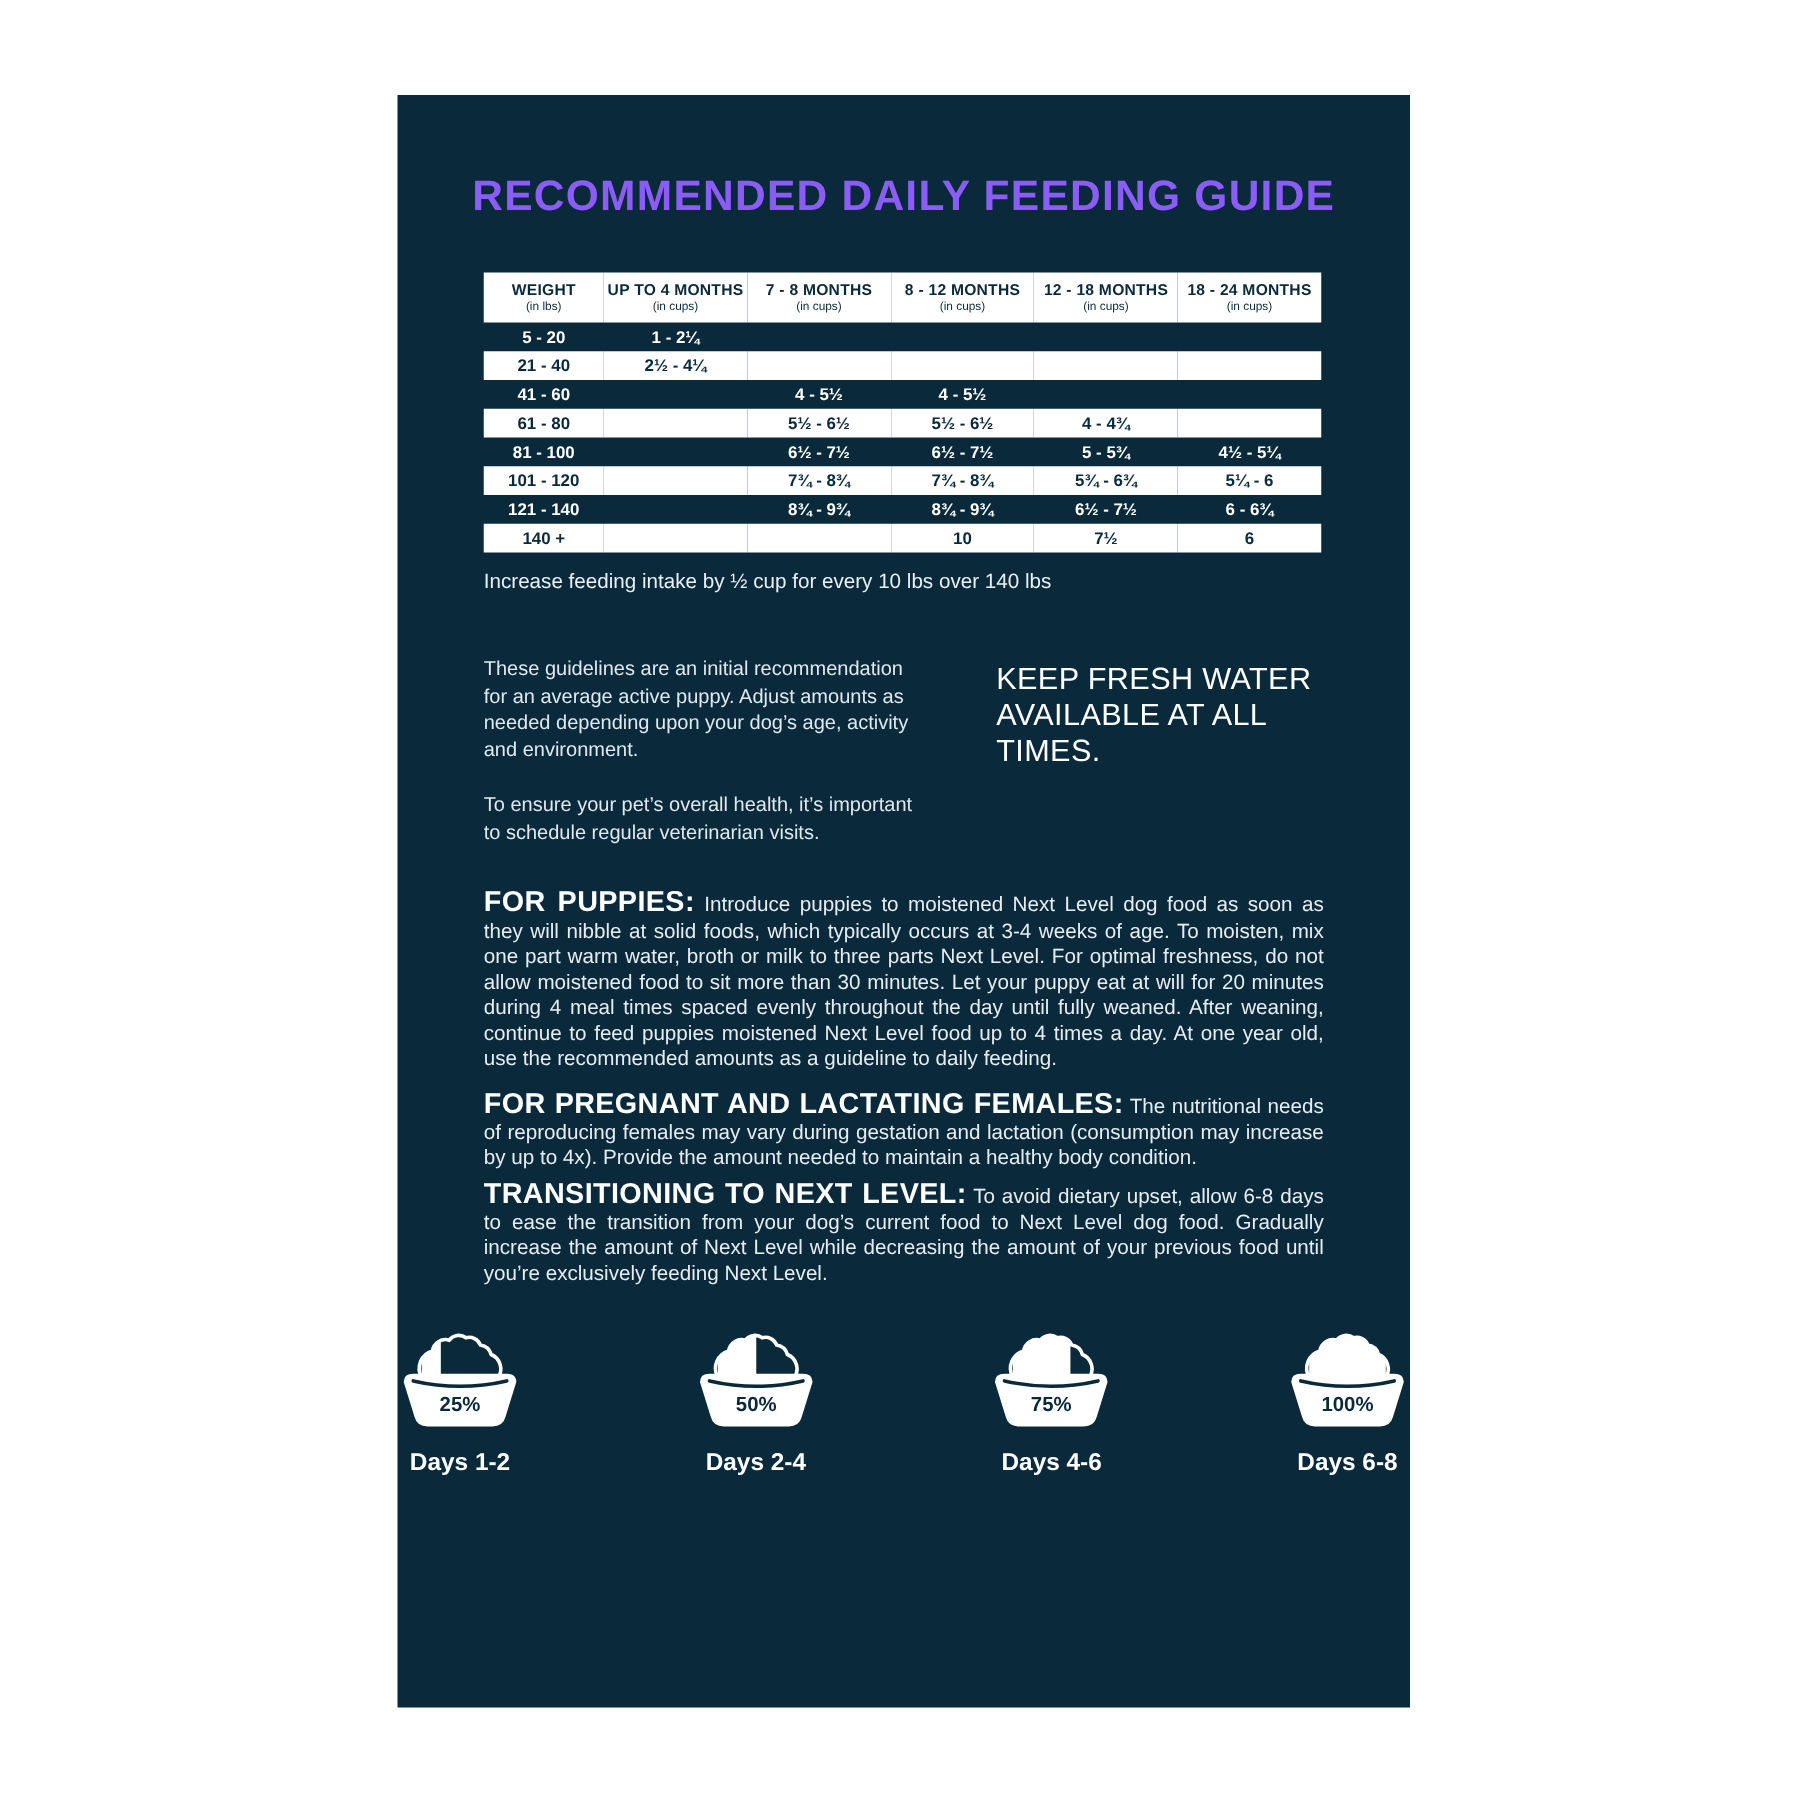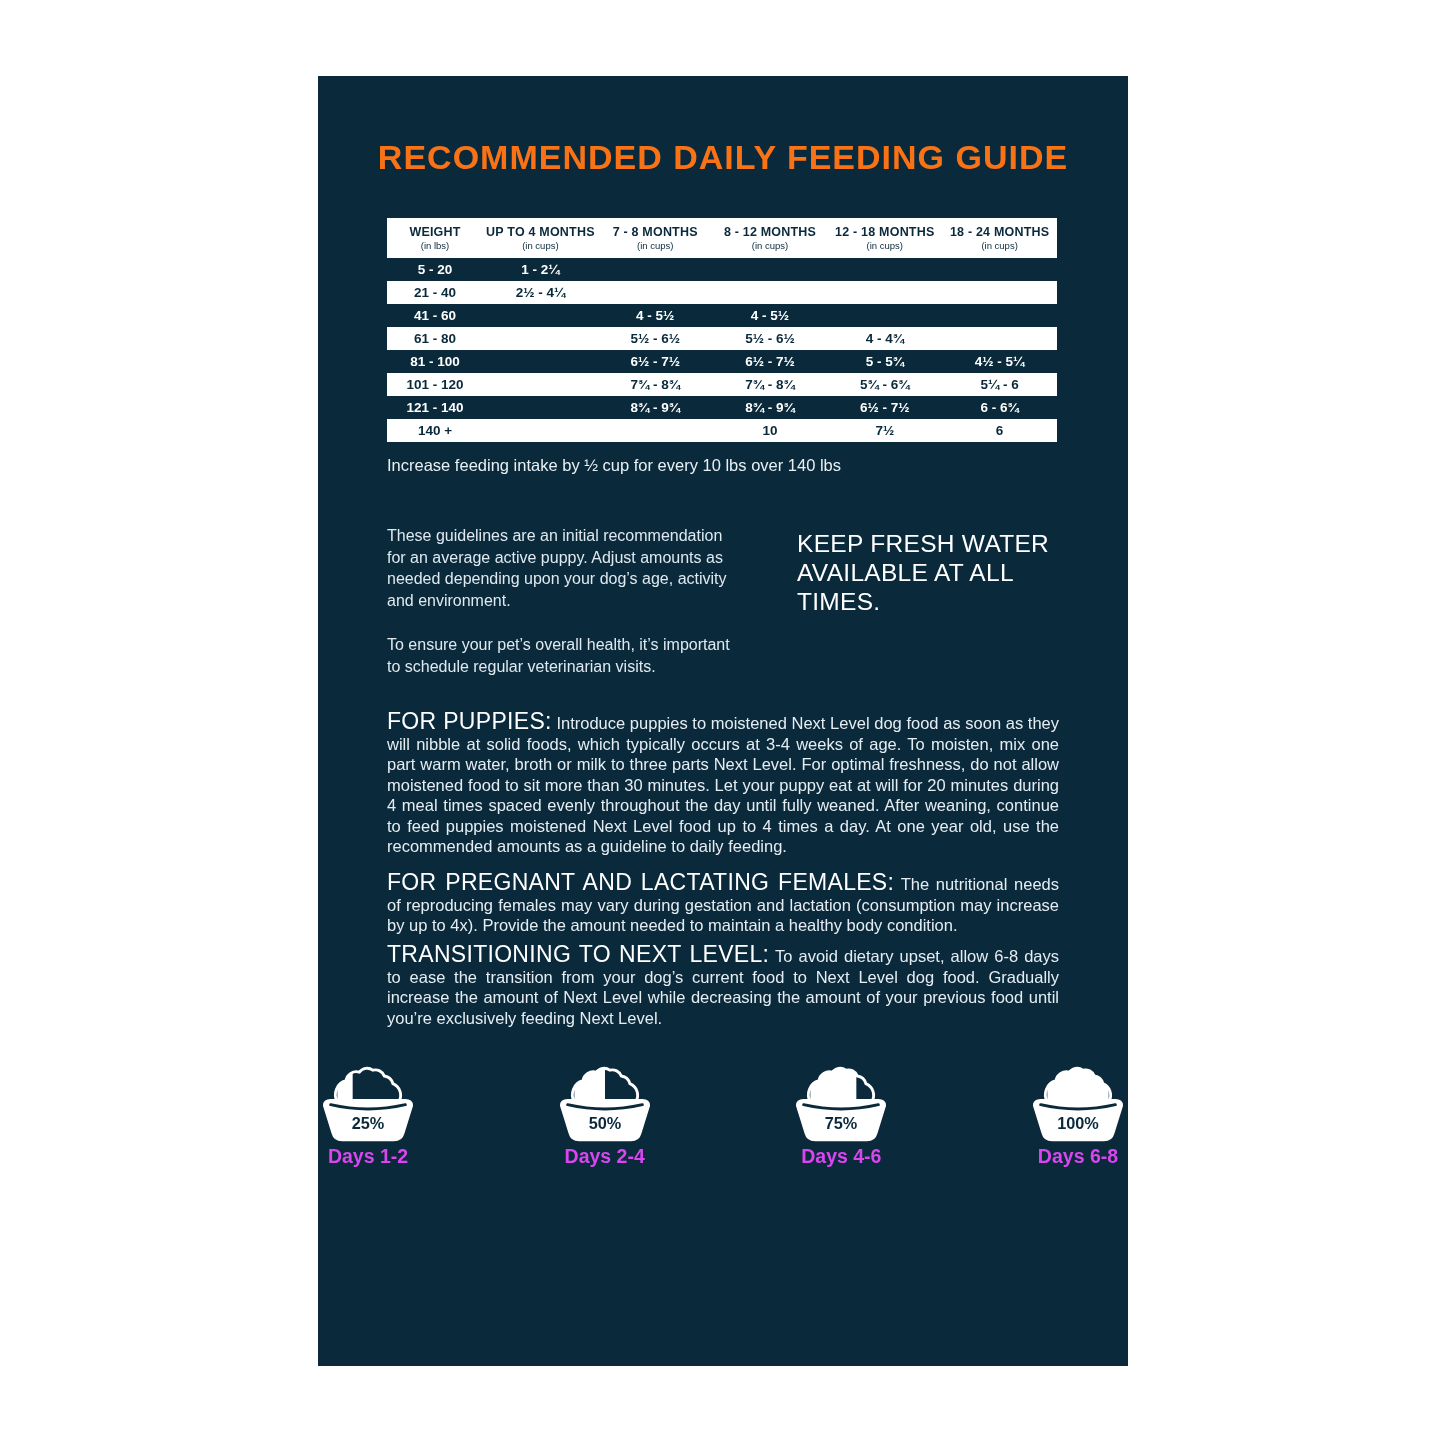--- a/index.html
+++ b/index.html
@@ -3,21 +3,21 @@
 <meta charset="utf-8">
 <style>
   * { margin:0; padding:0; box-sizing:border-box; }
   html,body { width:1445px; height:1445px; background:#ffffff; font-family:"Liberation Sans", sans-serif; }
   .panel {
     position:absolute; left:318px; top:76px; width:810px; height:1290px;
     background:#0a2a3c; color:#ffffff; overflow:hidden;
   }
   .title {
     position:absolute; top:62px; left:0; width:100%; text-align:center;
-    font-size:34px; font-weight:700; letter-spacing:1px; color:#f97316; white-space:nowrap;
+    font-size:34px; font-weight:700; letter-spacing:1px; color:#8b5cf6; white-space:nowrap;
   }
   table.feeding {
     position:absolute; top:142px; left:69px; width:670px;
     border-collapse:collapse; table-layout:fixed; text-align:center;
   }
   table.feeding col.w-col { width:96px; }
   table.feeding thead tr { background:#ffffff; color:#0a2a3c; }
   table.feeding th { height:40px; vertical-align:middle; padding:2px 0 3px 0; font-weight:700;margin-left:20px; }
   .col-label { display:block; font-size:12.5px; font-weight:700; letter-spacing:0.2px; }
   .col-sub { display:block; font-size:9.5px; font-weight:400; margin-top:1px; }
@@ -35,30 +35,30 @@
   .guidelines-left { width:348px; font-size:16px; line-height:21.5px; color:#dfe9ef; }
   .guidelines-left .para2 { margin-top:23px; }
   .water-notice {
     width:262px; padding-top:4px;
     font-size:24.5px; line-height:29px; font-weight:400; letter-spacing:0.3px; color:#ffffff;
   }
   .section {
     position:absolute; left:69px; width:672px;
     font-size:16.5px; line-height:20.5px; color:#e6edf2; text-align:justify;
   }
-  .sec-head { font-size:23px; font-weight:400; color:#ffffff; letter-spacing:0.3px; }
+  .sec-head { font-size:23px; font-weight:700; color:#ffffff; letter-spacing:0.3px; }
   #sec-puppies    { top:635px; }
   #sec-pregnant   { top:796px; }
   #sec-transition { top:868px; }
   .bowls {
     position:absolute; top:976px; left:0; width:100%;
     display:flex; justify-content:space-between; gap:18px;
   }
   .bowl-item { width:100px; display:flex; flex-direction:column; align-items:center; }
-  .bowl-label { margin-top:1px; font-size:19.5px; font-weight:700; color:#d946ef; white-space:nowrap; }
+  .bowl-label { margin-top:15px; font-size:19.5px; font-weight:700; color:#ffffff; white-space:nowrap; }
   .navy-stroke { stroke:#0a2a3c; }
   svg text.pct {
     font-family:"Liberation Sans", sans-serif; font-size:17px; font-weight:700; fill:#0a2a3c;
   }
 </style>
 </head>
 <body>
 
 <div class="panel">
 

